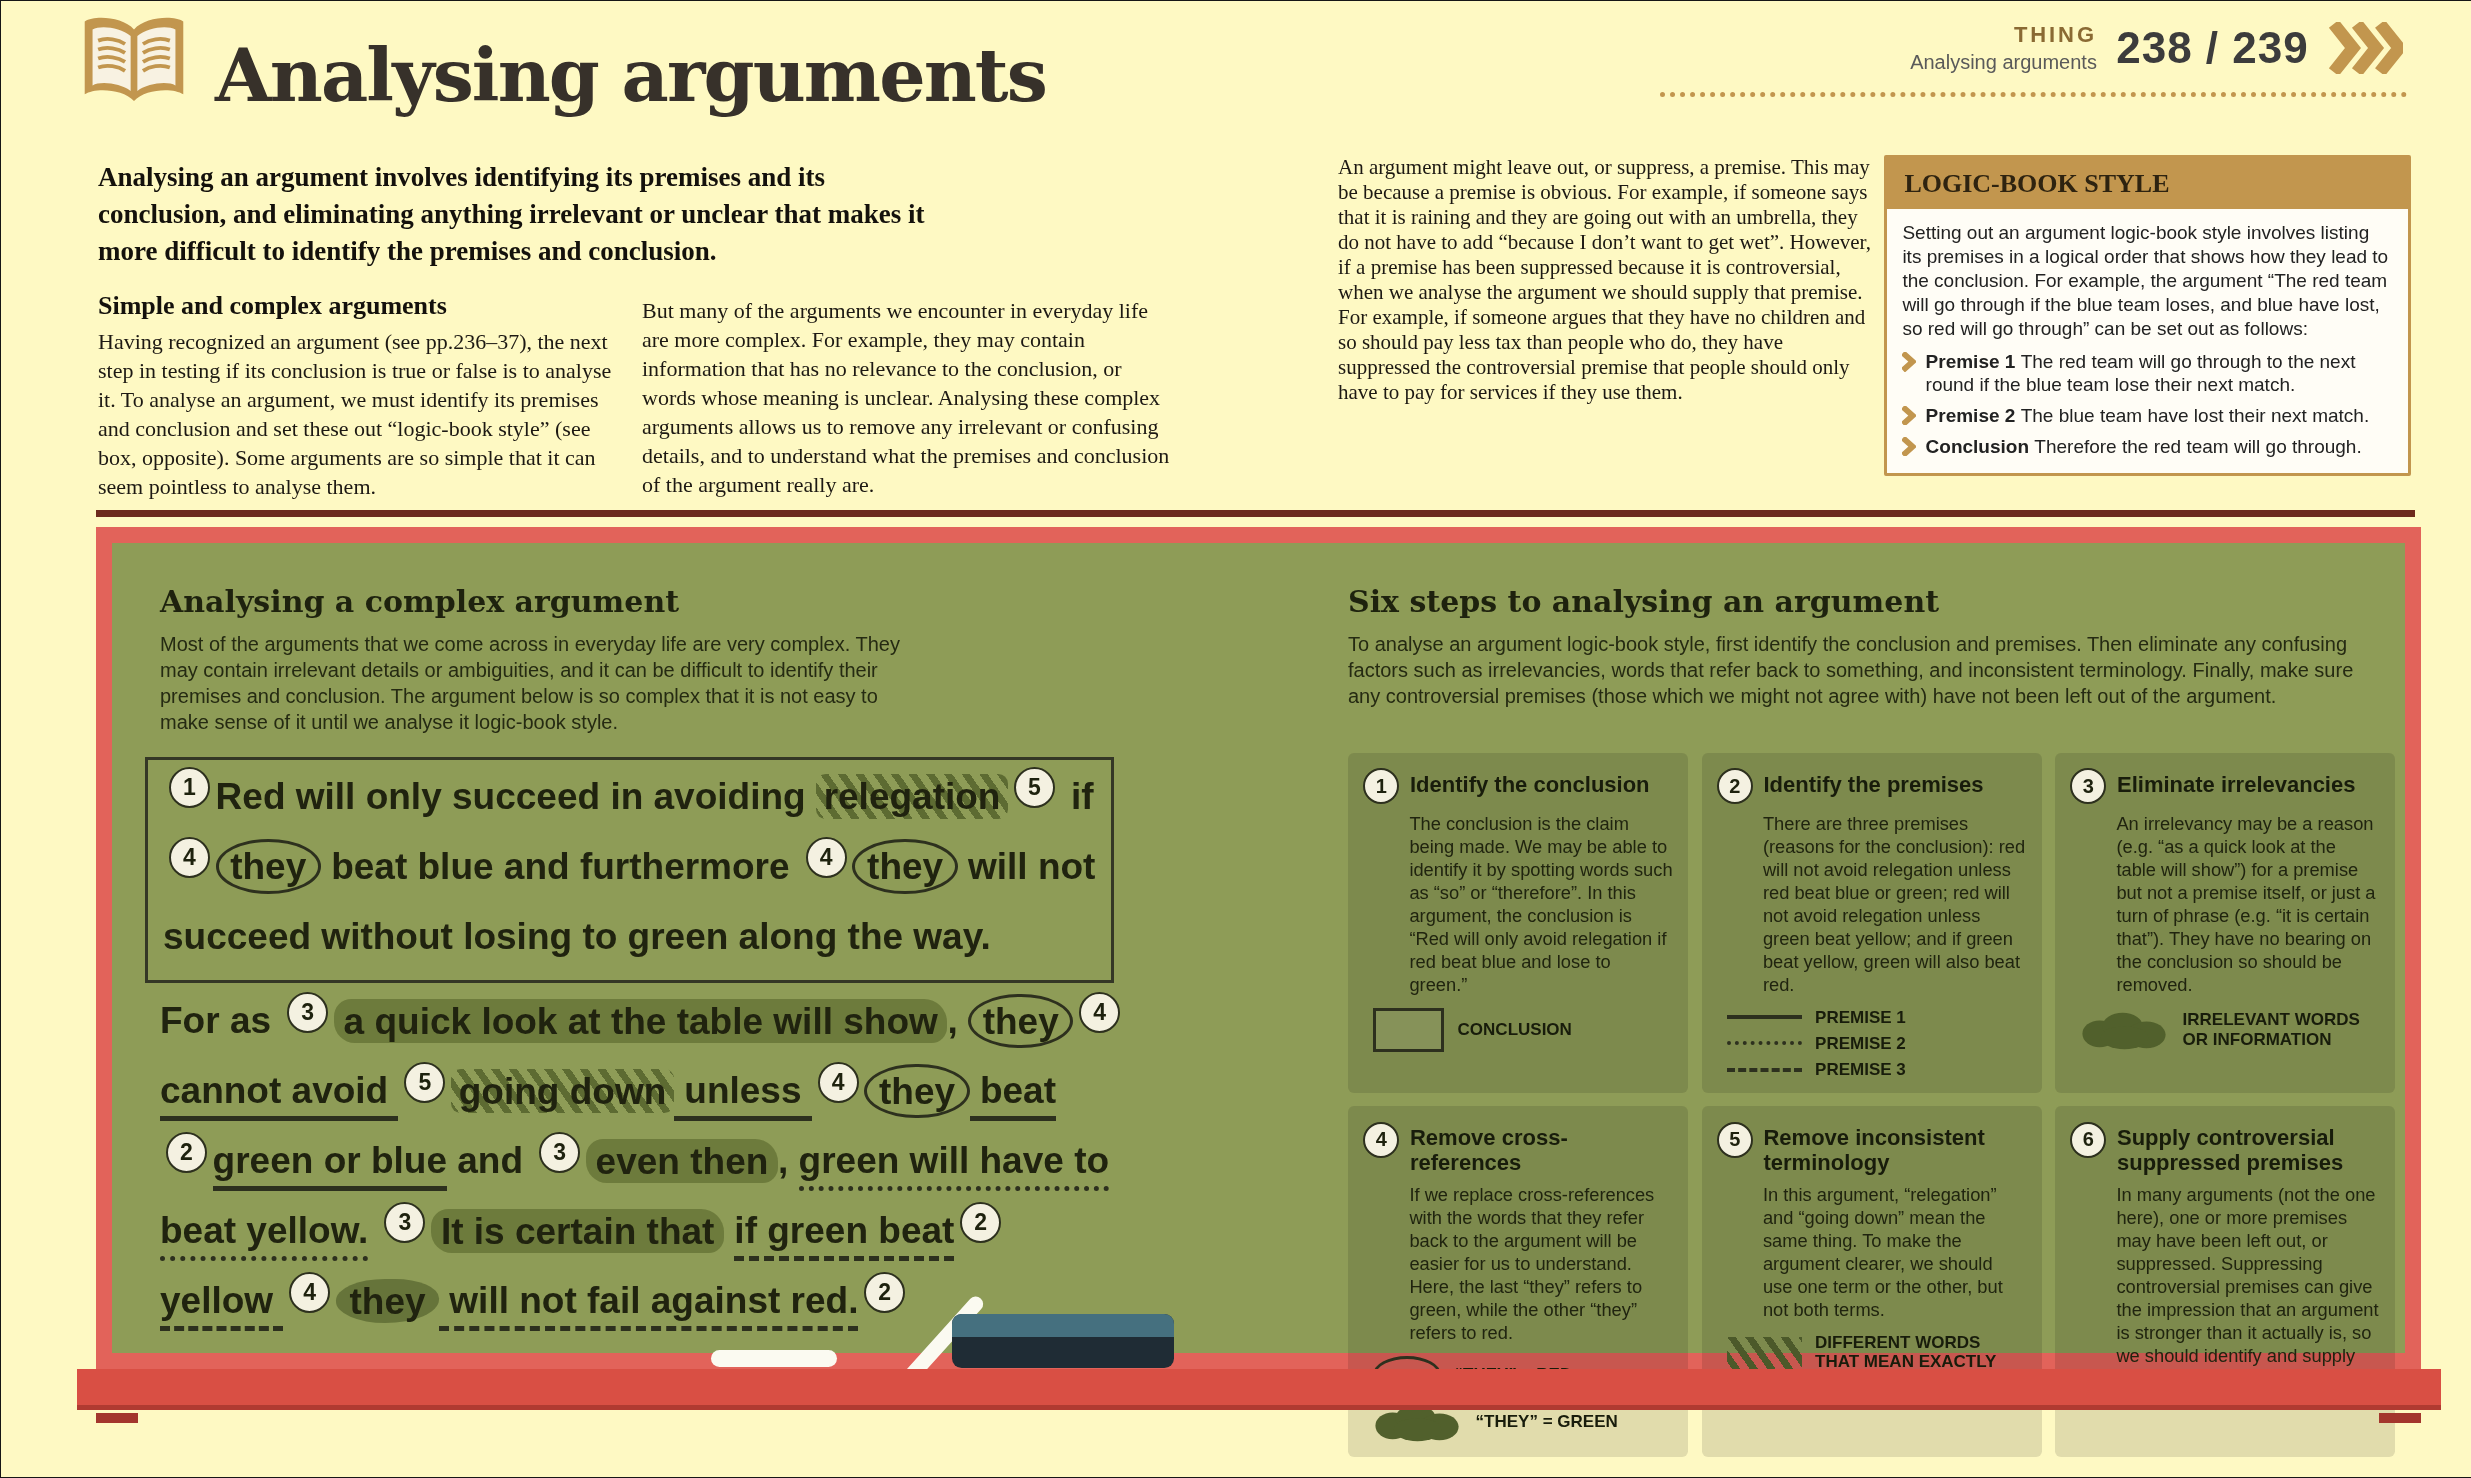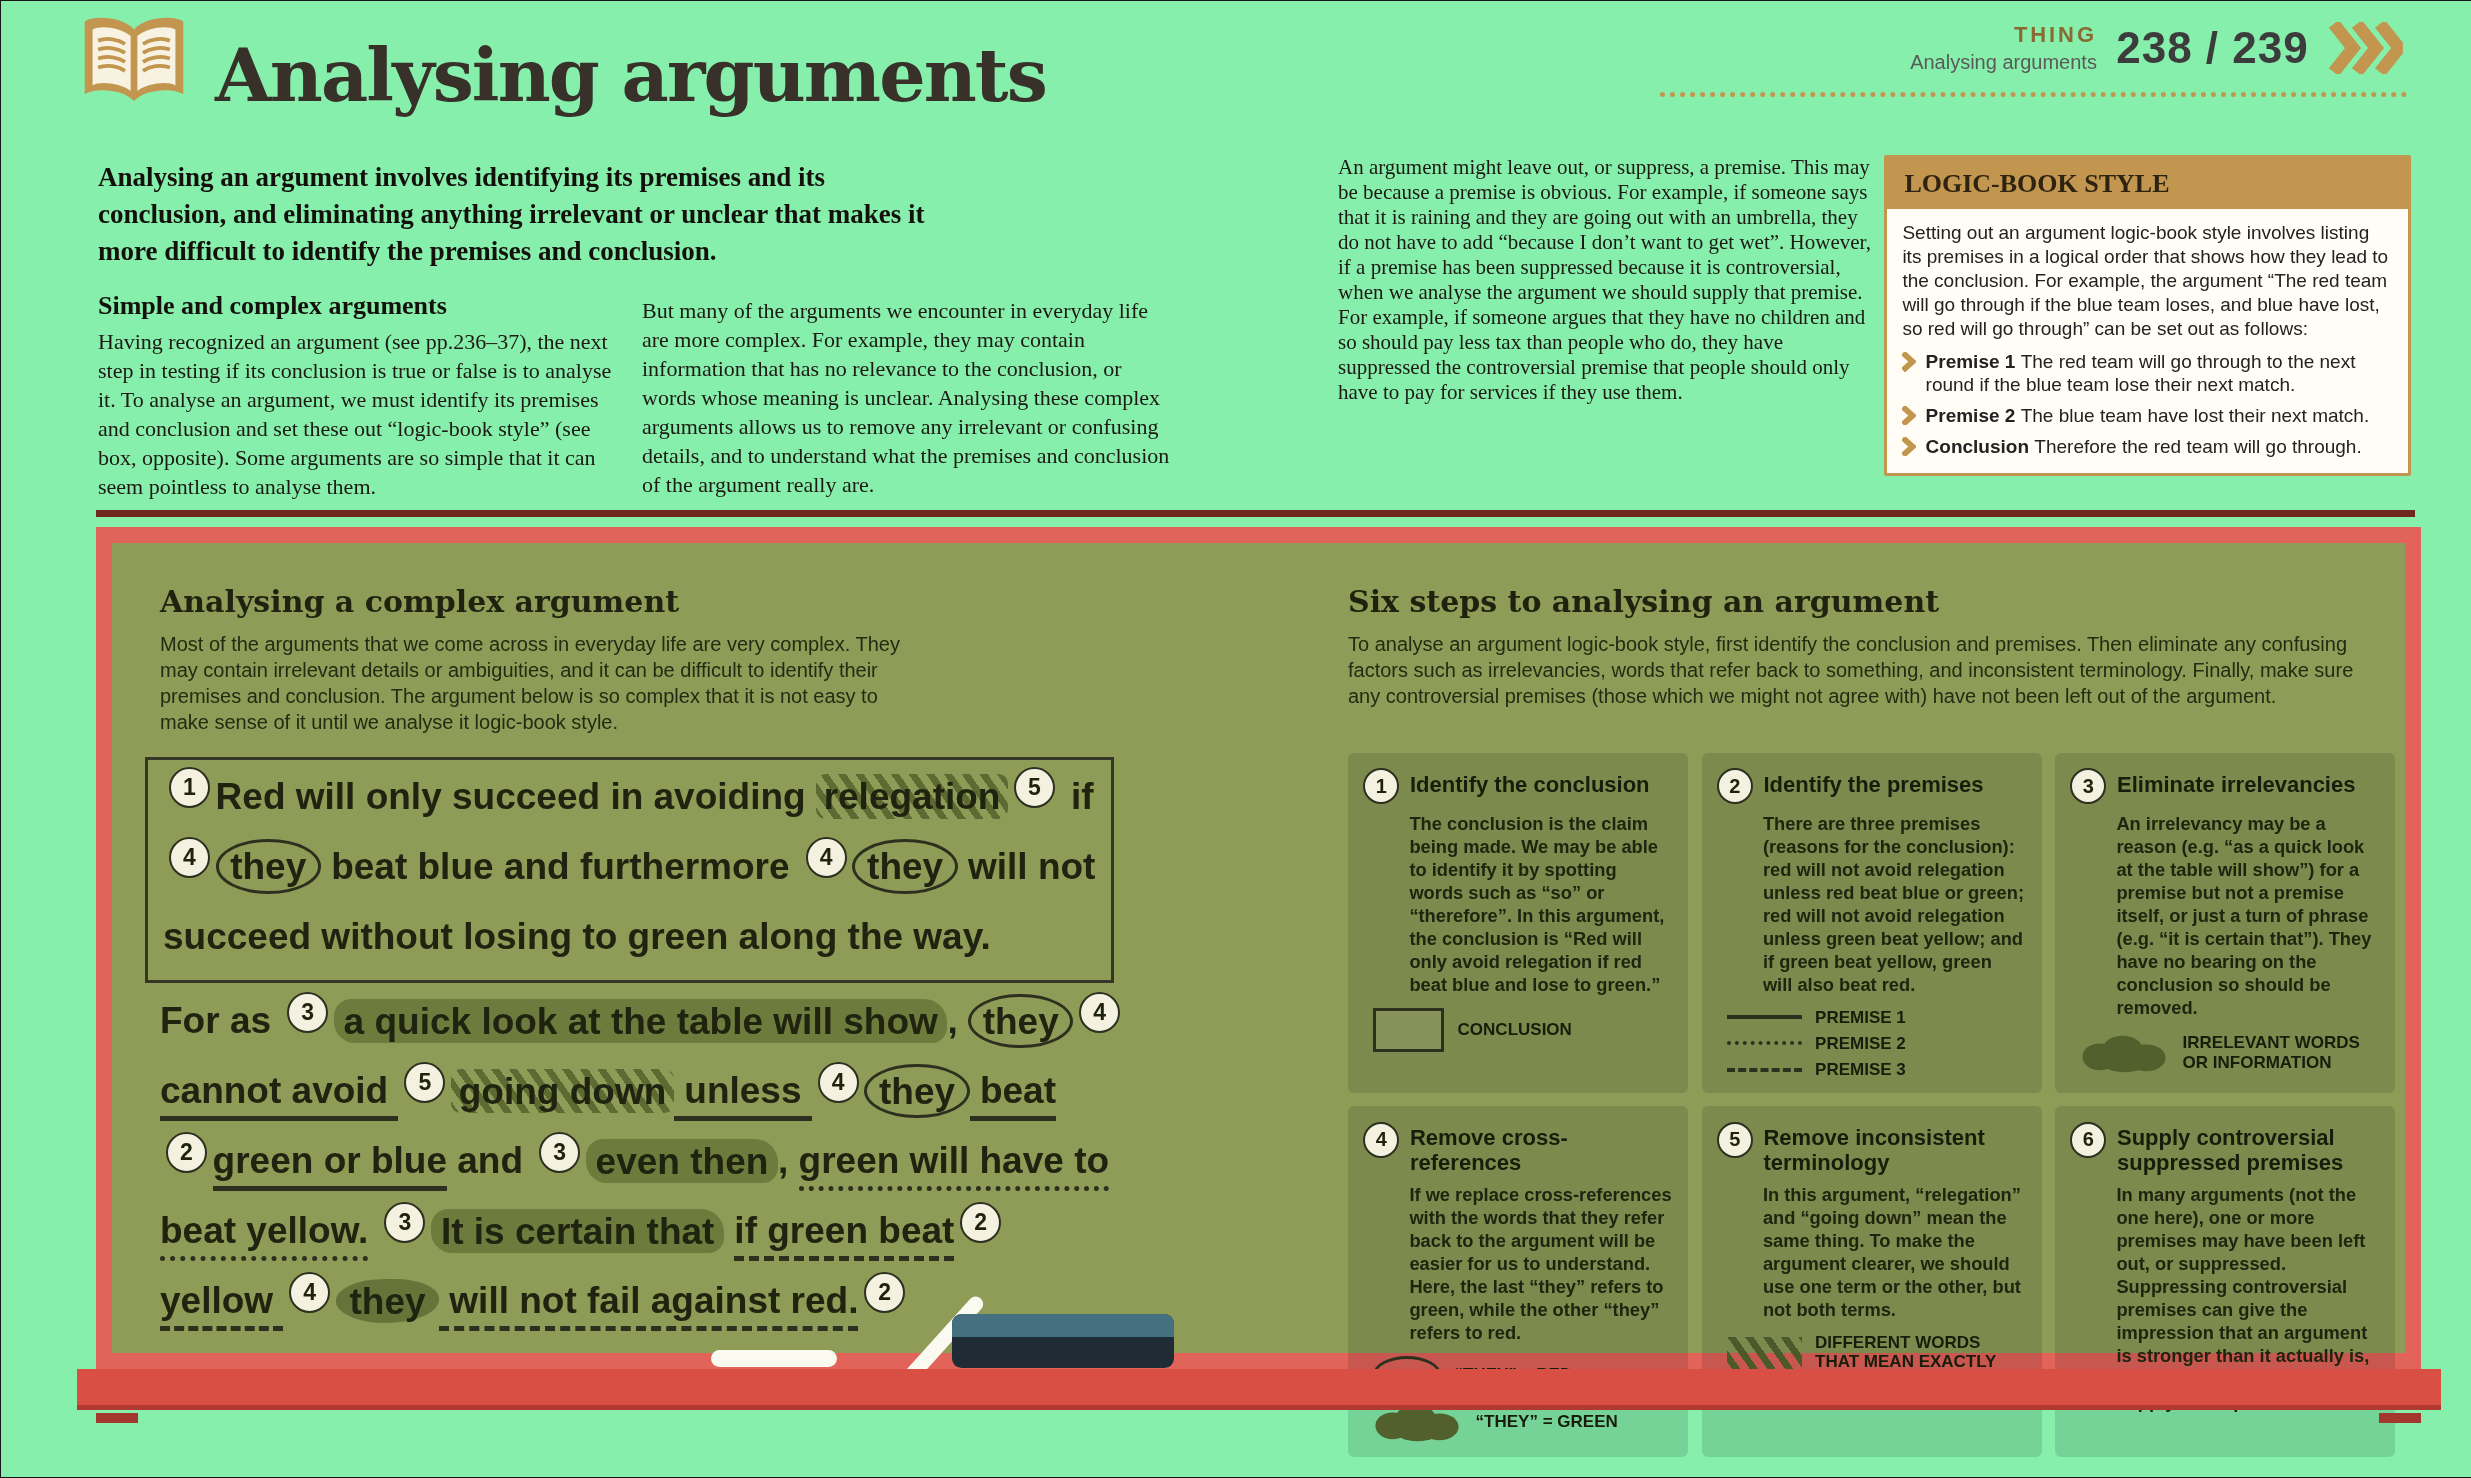--- a/index.html
+++ b/index.html
@@ -1,19 +1,19 @@
 <!DOCTYPE html>
 <html><head>
 <meta charset="utf-8">
 <style>
   * { margin:0; padding:0; box-sizing:border-box; }
   html,body { background:#e8e8e8; }
   .page {
     position:relative; width:2472px; height:1478px;
-    background:#86efac; border:1.9px solid #161616; overflow:hidden;
+    background:#fef9c3; border:1.9px solid #161616; overflow:hidden;
     font-family:"Liberation Serif", serif; color:#1b1711;
   }
   
   .book-icon { position:absolute; left:77px; top:11.6px; width:112px; height:100px; }
   .page-title {
     position:absolute; left:214px; top:31px;
     font:bold 73px "DejaVu Serif", serif; letter-spacing:-1.9px; color:#37312a;
   }
   .header-right { position:absolute; top:21px; right:68px; display:flex; align-items:center; gap:19.3px; }
   .hr-text { text-align:right; font-family:"Liberation Sans", sans-serif; }
@@ -109,21 +109,21 @@
     font-family:"Liberation Sans", sans-serif;
   }
   .step { background:rgba(0,0,0,0.115); border-radius:5.8px; padding:15.4px 15.4px 13.5px; }
   .step-head { display:flex; gap:10.6px; align-items:flex-start; }
   .step-num {
     flex:0 0 auto; display:flex; align-items:center; justify-content:center;
     width:36px; height:36px; border-radius:50%;
     background:#f4f1e1; border:2.9px solid #2d301e; color:#1e220e; font:bold 20px "Liberation Sans", sans-serif;
   }
   .step-title { font-weight:bold; font-size:22px; line-height:25px; color:#181c0b; padding-top:3.9px; }
-  .step-text { margin-top:7.7px; font-size:18.3px; line-height:23px; color:#20240f; padding-left:46px;font-weight:bold; }
+  .step-text { margin-top:7.7px; font-size:18.3px; line-height:23px; color:#20240f; padding-left:46px; }
   .legend { margin-top:11.6px; padding-left:9.7px; display:flex; flex-direction:column; gap:6.8px; }
   .legend-row { display:flex; align-items:center; gap:13.5px; }
   .legend-label { font-weight:bold; font-size:17px; line-height:19.3px; color:#181c0b; max-width:183px; }
   .lg-rect { width:71px; height:44px; border:3.9px solid #2d301e; background:rgba(255,255,255,0.07); }
   .lg-line { width:75px; height:0; }
   .lg-line.solid  { border-top:4.8px solid #2d301e; }
   .lg-line.dotted { border-top:4.8px dotted #2d301e; }
   .lg-line.dashed { border-top:4.8px dashed #2d301e; }
   .lg-oval { width:68px; height:37px; border:3.9px solid #2d301e; border-radius:50%; }
   .lg-hatch { width:75px; height:50px; background:repeating-linear-gradient(55deg, #4c592a 0 6.8px, rgba(0,0,0,0) 6.8px 14.5px); }

